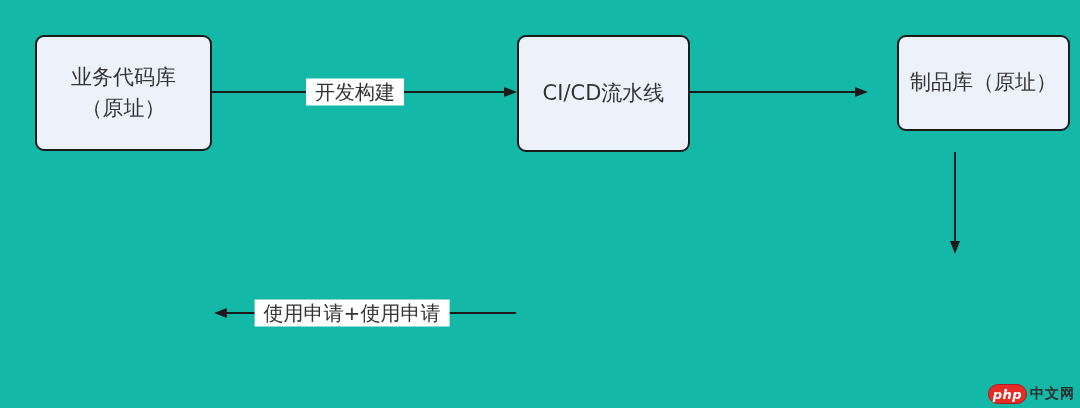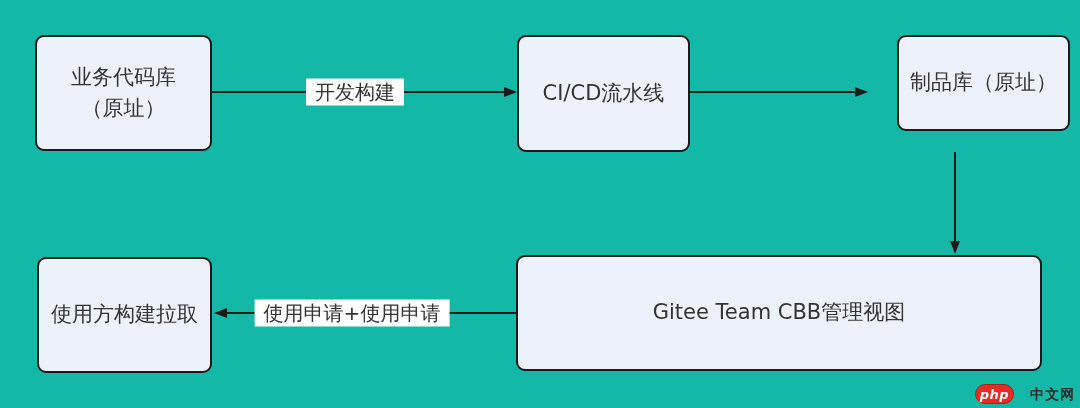--- a/index.html
+++ b/index.html
@@ -42,21 +42,21 @@
     background:#ffffff;padding:0 9px;white-space:nowrap;
     font-size:20px;color:#333333;
   }
   .l1{left:355px;top:92px;}
   .l2{left:778px;top:92px;}
   .l3{left:953px;top:201px;}
   .l4{left:352px;top:313px;}
 
   .watermark{
     position:absolute;right:5px;bottom:4px;
-    display:flex;align-items:flex-end;gap:16px;
+    display:flex;align-items:center;gap:3px;
   }
   .php-badge{
     display:flex;align-items:center;justify-content:center;
     width:39px;height:20px;border-radius:10px;
     background:#e52d27;border:1px solid #b7181b;box-sizing:border-box;
     color:#ffffff;font-size:13px;font-weight:bold;font-style:italic;
     letter-spacing:0.5px;
   }
   .site-name{
     font-size:14px;font-weight:bold;color:#2b2b2b;letter-spacing:1px;
@@ -73,27 +73,21 @@
   </div>
 
   <div class="node n-cicd">
     <div>CI/CD流水线</div>
   </div>
 
   <div class="node n-artifact">
     <div>制品库（原址）</div>
   </div>
 
-  <div class="node n-cbb">
-    <div>Gitee Team CBB管理视图</div>
-  </div>
 
-  <div class="node n-consumer">
-    <div>使用方构建拉取</div>
-  </div>
 
   <div class="edge-h e1"></div>
   <div class="edge-h e2"></div>
   <div class="edge-v e3"></div>
   <div class="edge-h e4"></div>
 
   <div class="arrow arrow-right a1"></div>
   <div class="arrow arrow-right a2"></div>
   <div class="arrow arrow-down a3"></div>
   <div class="arrow arrow-left a4"></div>

